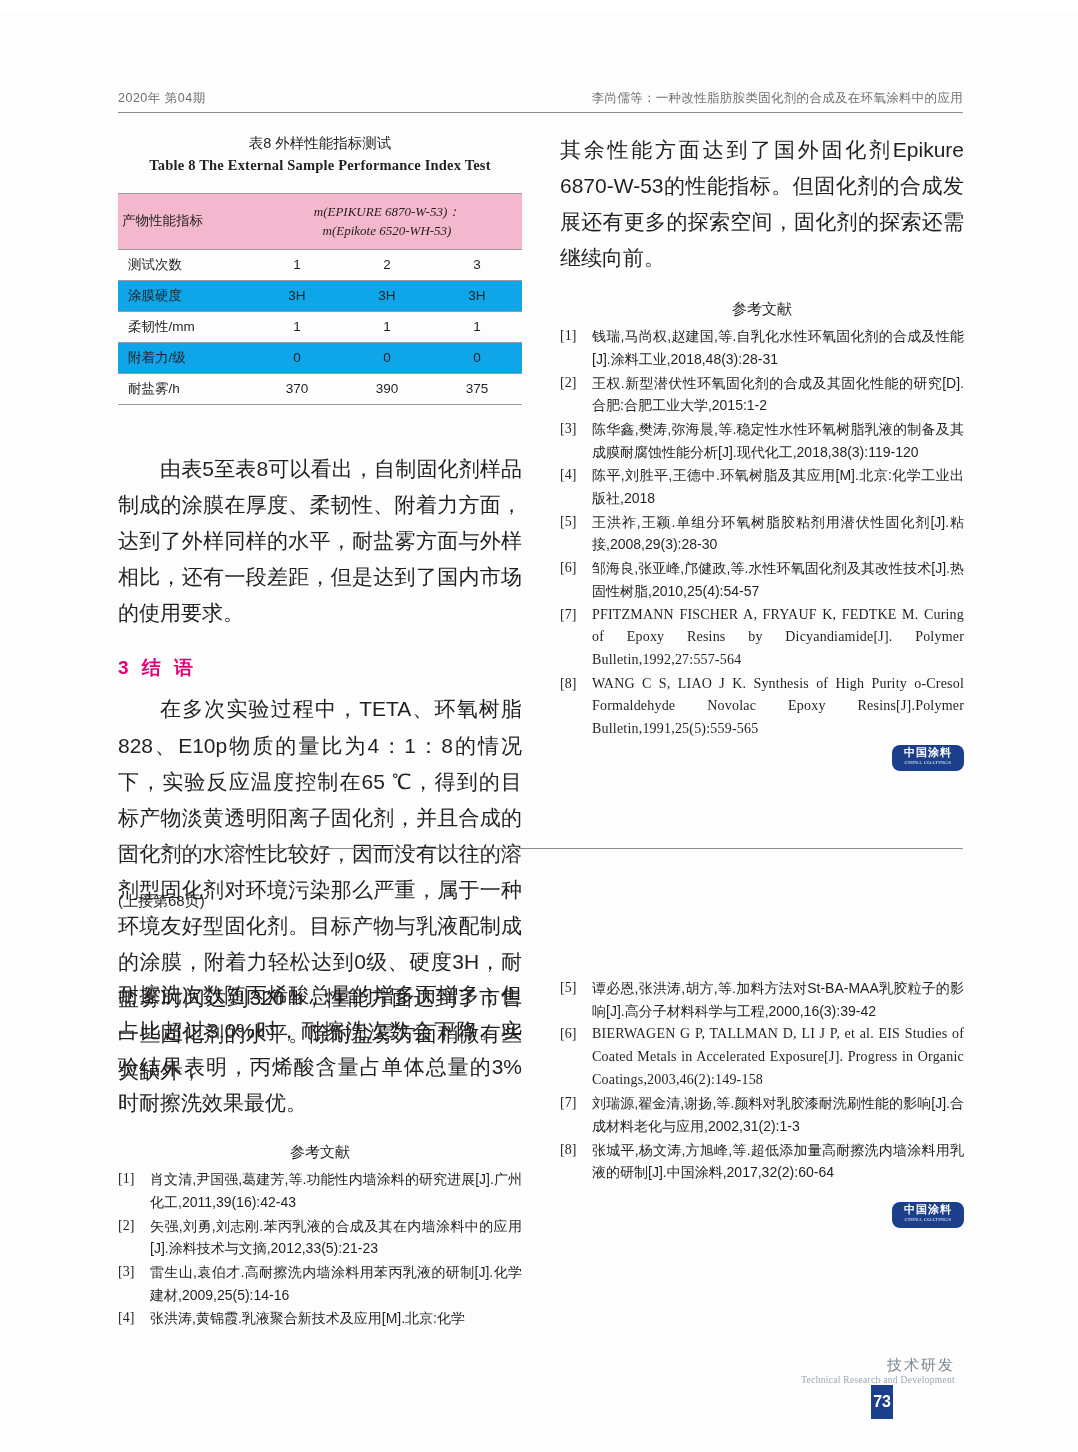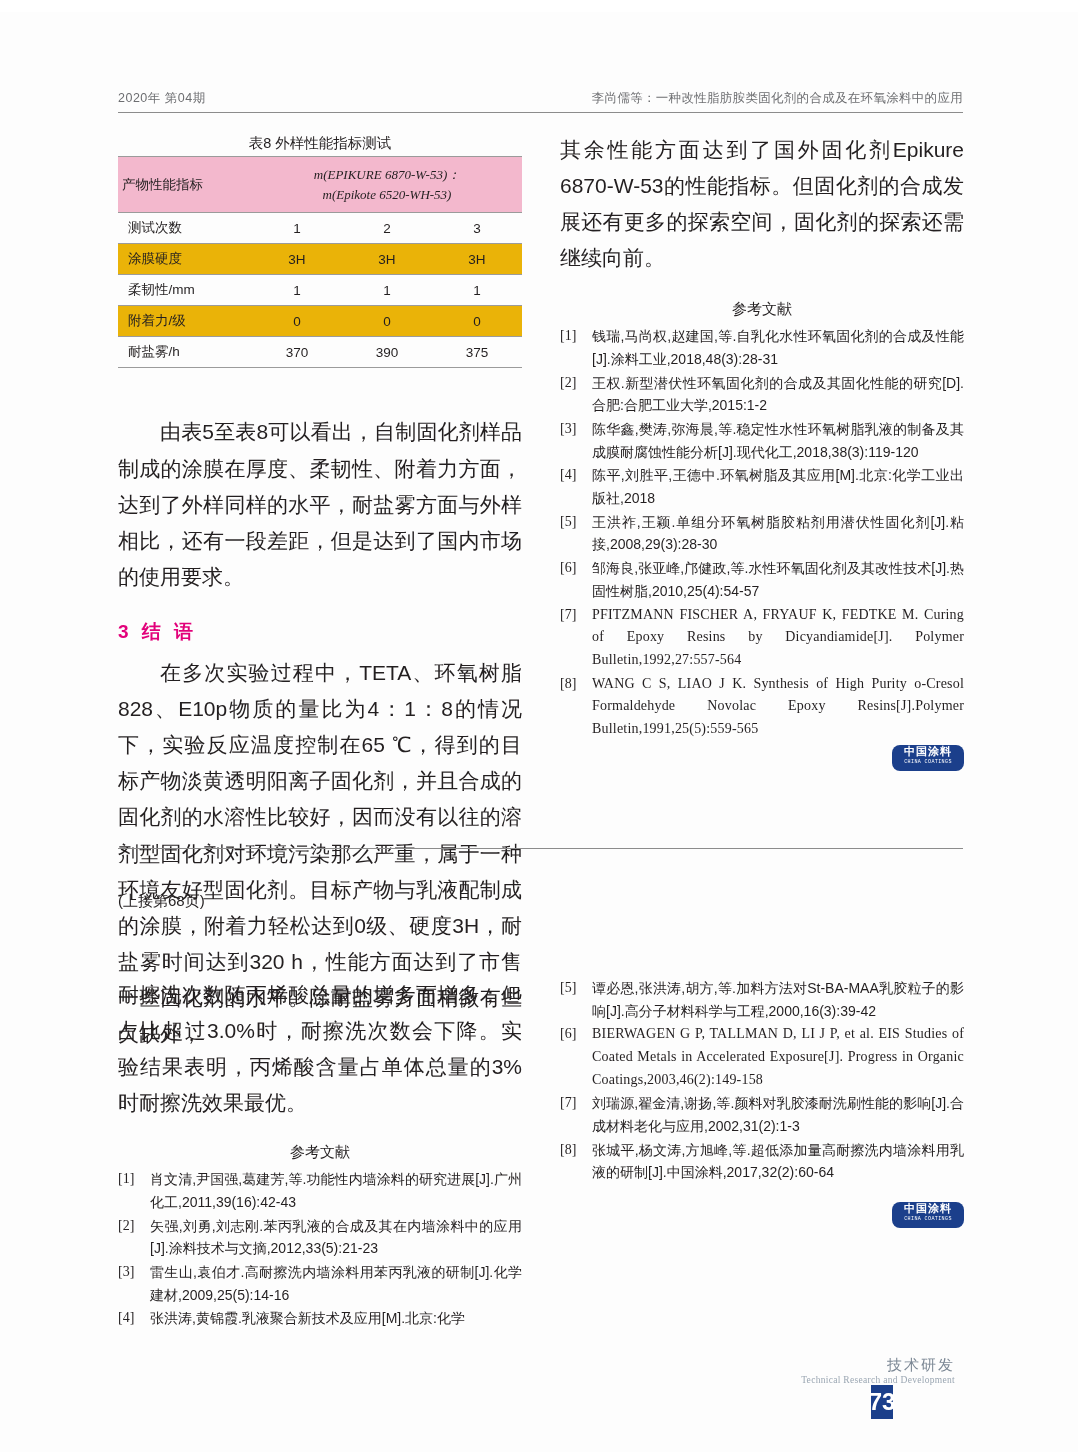--- a/index.html
+++ b/index.html
@@ -42,31 +42,31 @@
     font-size:14.5px;
     line-height:1.55;
   }
   .tbl-title .cn { font-family:"Liberation Sans", sans-serif; }
   .tbl-title .en { font-weight:bold; font-family:"Liberation Serif", serif; letter-spacing:0.2px;}
 
   table.perf {
     border-collapse:collapse;
     width:404px;
     font-size:13.5px;
-    margin-top:2px;
+    margin-top:16px;
     font-family:"Liberation Sans", sans-serif;
   }
   table.perf td {
     border-top:1px solid #9b9b9b;
     border-bottom:1px solid #9b9b9b;
     padding:5px 4px;
     text-align:center;
     height:20px;
   }
-  table.perf tr.shade td { background:#eab308; }
+  table.perf tr.shade td { background:#0ea5e9; }
   table.perf tr.head td { background:#f3b8cd; padding:8px 4px; }
   table.perf td.lbl { text-align:left; padding-left:10px; width:120px; }
   .mital { font-style:italic; font-family:"Liberation Serif", serif; }
   .hdr-formula { font-size:13px; line-height:1.5; font-family:"Liberation Serif", serif;}
 
   p.body {
     font-size:21px;
     line-height:1.72;
     text-align:justify;
     margin:0;
@@ -111,58 +111,59 @@
     font-size:15px; font-family:"Liberation Sans", sans-serif;
   }
 
   
   .logo {
     width:72px; height:26px;
     background:#1b3f8b;
     color:#fff;
     border-radius:8px;
     text-align:center;
-    font-family:Liberation Mono, monospace;
+    font-family:Liberation Serif, serif;
     line-height:1;
     padding-top:2px;
     box-sizing:border-box;
     margin-left:45px;
   }
   .logo .l1 { font-size:11px; font-weight:bold; letter-spacing:1px; }
   .logo .l2 { font-size:5px; letter-spacing:0.4px; margin-top:2px; }
 
   
   .footer {
     position:absolute; right:115px; bottom:45px;
     display:flex; align-items:center;flex-direction:column;
   }
   .footer .ftxt { text-align:right; margin-right:8px; color:#8e9aa8; }
   .footer .ftxt .f1 { font-size:15px; color:#7b8794; font-family:"Liberation Sans", sans-serif; letter-spacing:2px;}
   .footer .ftxt .f2 { font-size:9.5px; color:#9aa6b2; font-family:"Liberation Serif", serif; letter-spacing:0.3px;}
   .footer .pnum {
     width:22px; height:34px; background:#1b3f8b; color:#fff;
-    font-size:24px; font-weight:bold; display:flex; align-items:center; justify-content:center;
+    font-size:16px; font-weight:bold; display:flex; align-items:center; justify-content:center;
     font-family:"Liberation Sans", sans-serif;
   }
 </style>
 </head>
 <body>
 
 <div class="page">
 
   <div class="header">
     <div class="left">2020年 第04期</div>
     <div class="right">李尚儒等：一种改性脂肪胺类固化剂的合成及在环氧涂料中的应用</div>
   </div>
   <div class="header-rule"></div>
 
   <div class="col-left" style="top:120px;">
 
     <div class="tbl-title">
       <div class="cn">表8 外样性能指标测试</div>
+      <div class="en">Table 8   The External Sample Performance Index Test</div>
     </div>
 
     <table class="perf">
       <tbody>
           <tr class="head">
         <td class="lbl">产物性能指标</td>
         <td colspan="3">
           <div class="hdr-formula">
             <span class="mital">m(EPIKURE 6870-W-53)：</span><br>
             <span class="mital">m(Epikote 6520-WH-53)</span>

